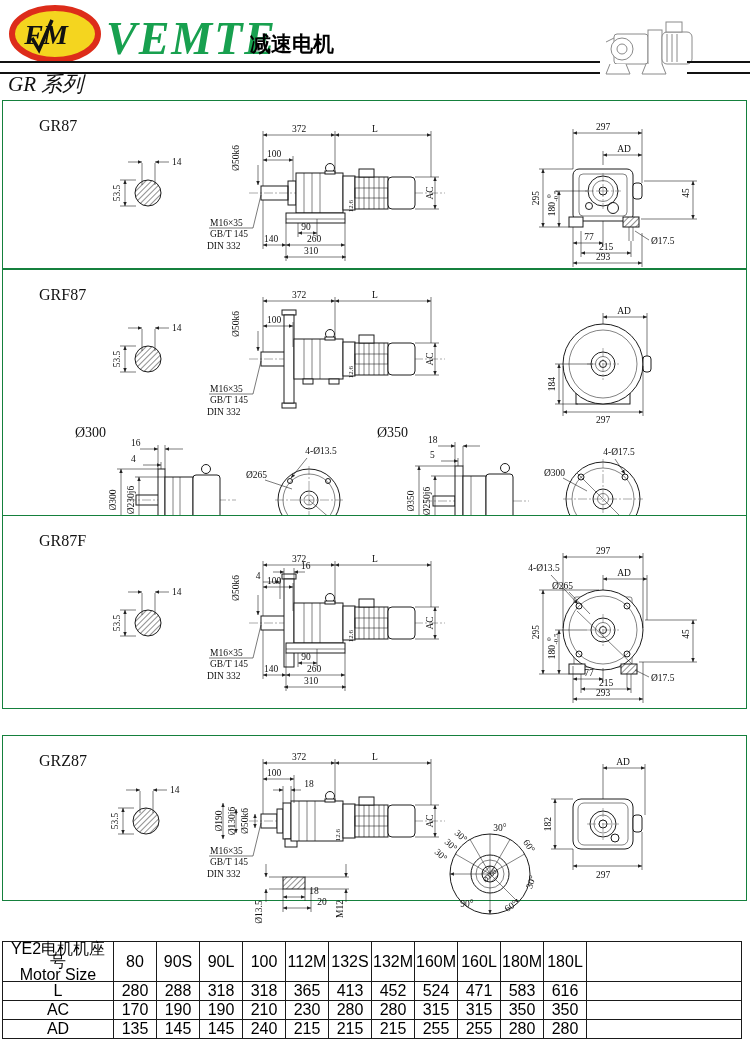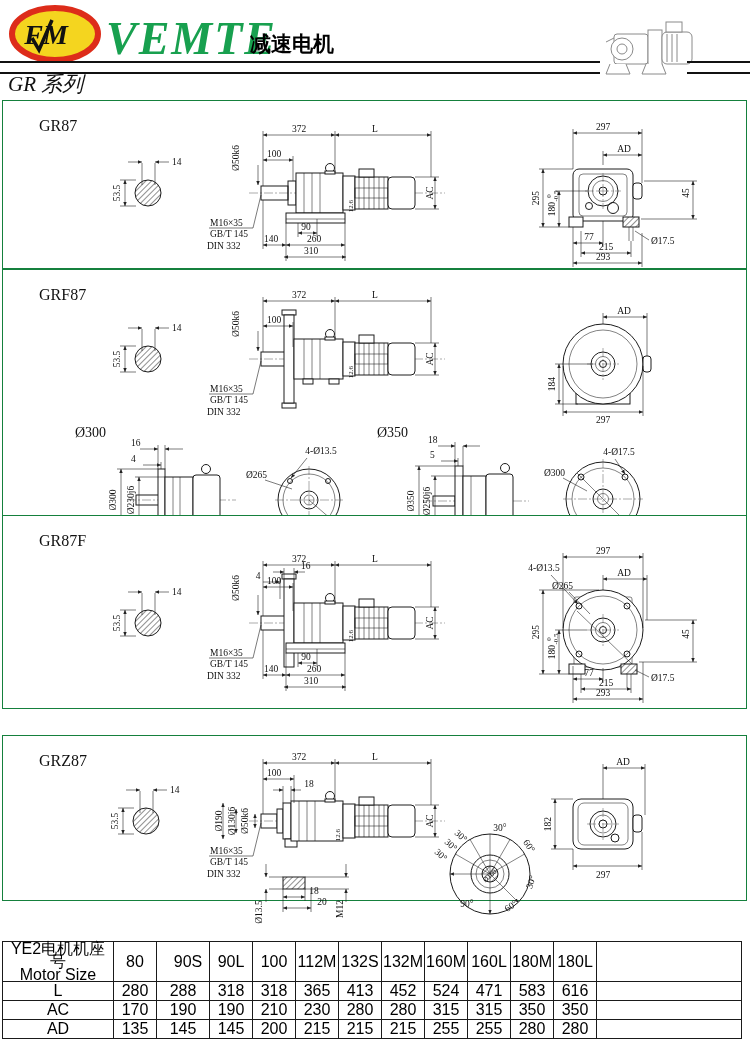--- a/index.html
+++ b/index.html
@@ -688,21 +688,21 @@
         <text class="d" x="600" y="142">297</text>
       </g>
     </svg>
   </div>
 
   <table id="size-table">
     <thead>
         <tr>
           <th style="width: 110px;">YE2电机机座号<br>Motor Size</th>
           <th style="width: 42px;">80</th>
-          <th style="width: 42px; padding-left: 10px;">90S</th>
+          <th style="width: 42px;">90S</th>
           <th style="width: 42px;">90L</th>
           <th style="width: 42px;">100</th>
           <th style="width: 42px;">112M</th>
           <th style="width: 42px;">132S</th>
           <th style="width: 42px;">132M</th>
           <th style="width: 42px;">160M</th>
           <th style="width: 42px;">160L</th>
           <th style="width: 42px;">180M</th>
           <th style="width: 42px;">180L</th>
           <th></th>
@@ -737,21 +737,21 @@
           <td>315</td>
           <td>350</td>
           <td>350</td>
           <td></td>
         </tr>
         <tr>
           <td>AD</td>
           <td>135</td>
           <td>145</td>
           <td>145</td>
-          <td>200</td>
+          <td>240</td>
           <td>215</td>
           <td>215</td>
           <td>215</td>
           <td>255</td>
           <td>255</td>
           <td>280</td>
           <td>280</td>
           <td></td>
         </tr>
       </tbody>

